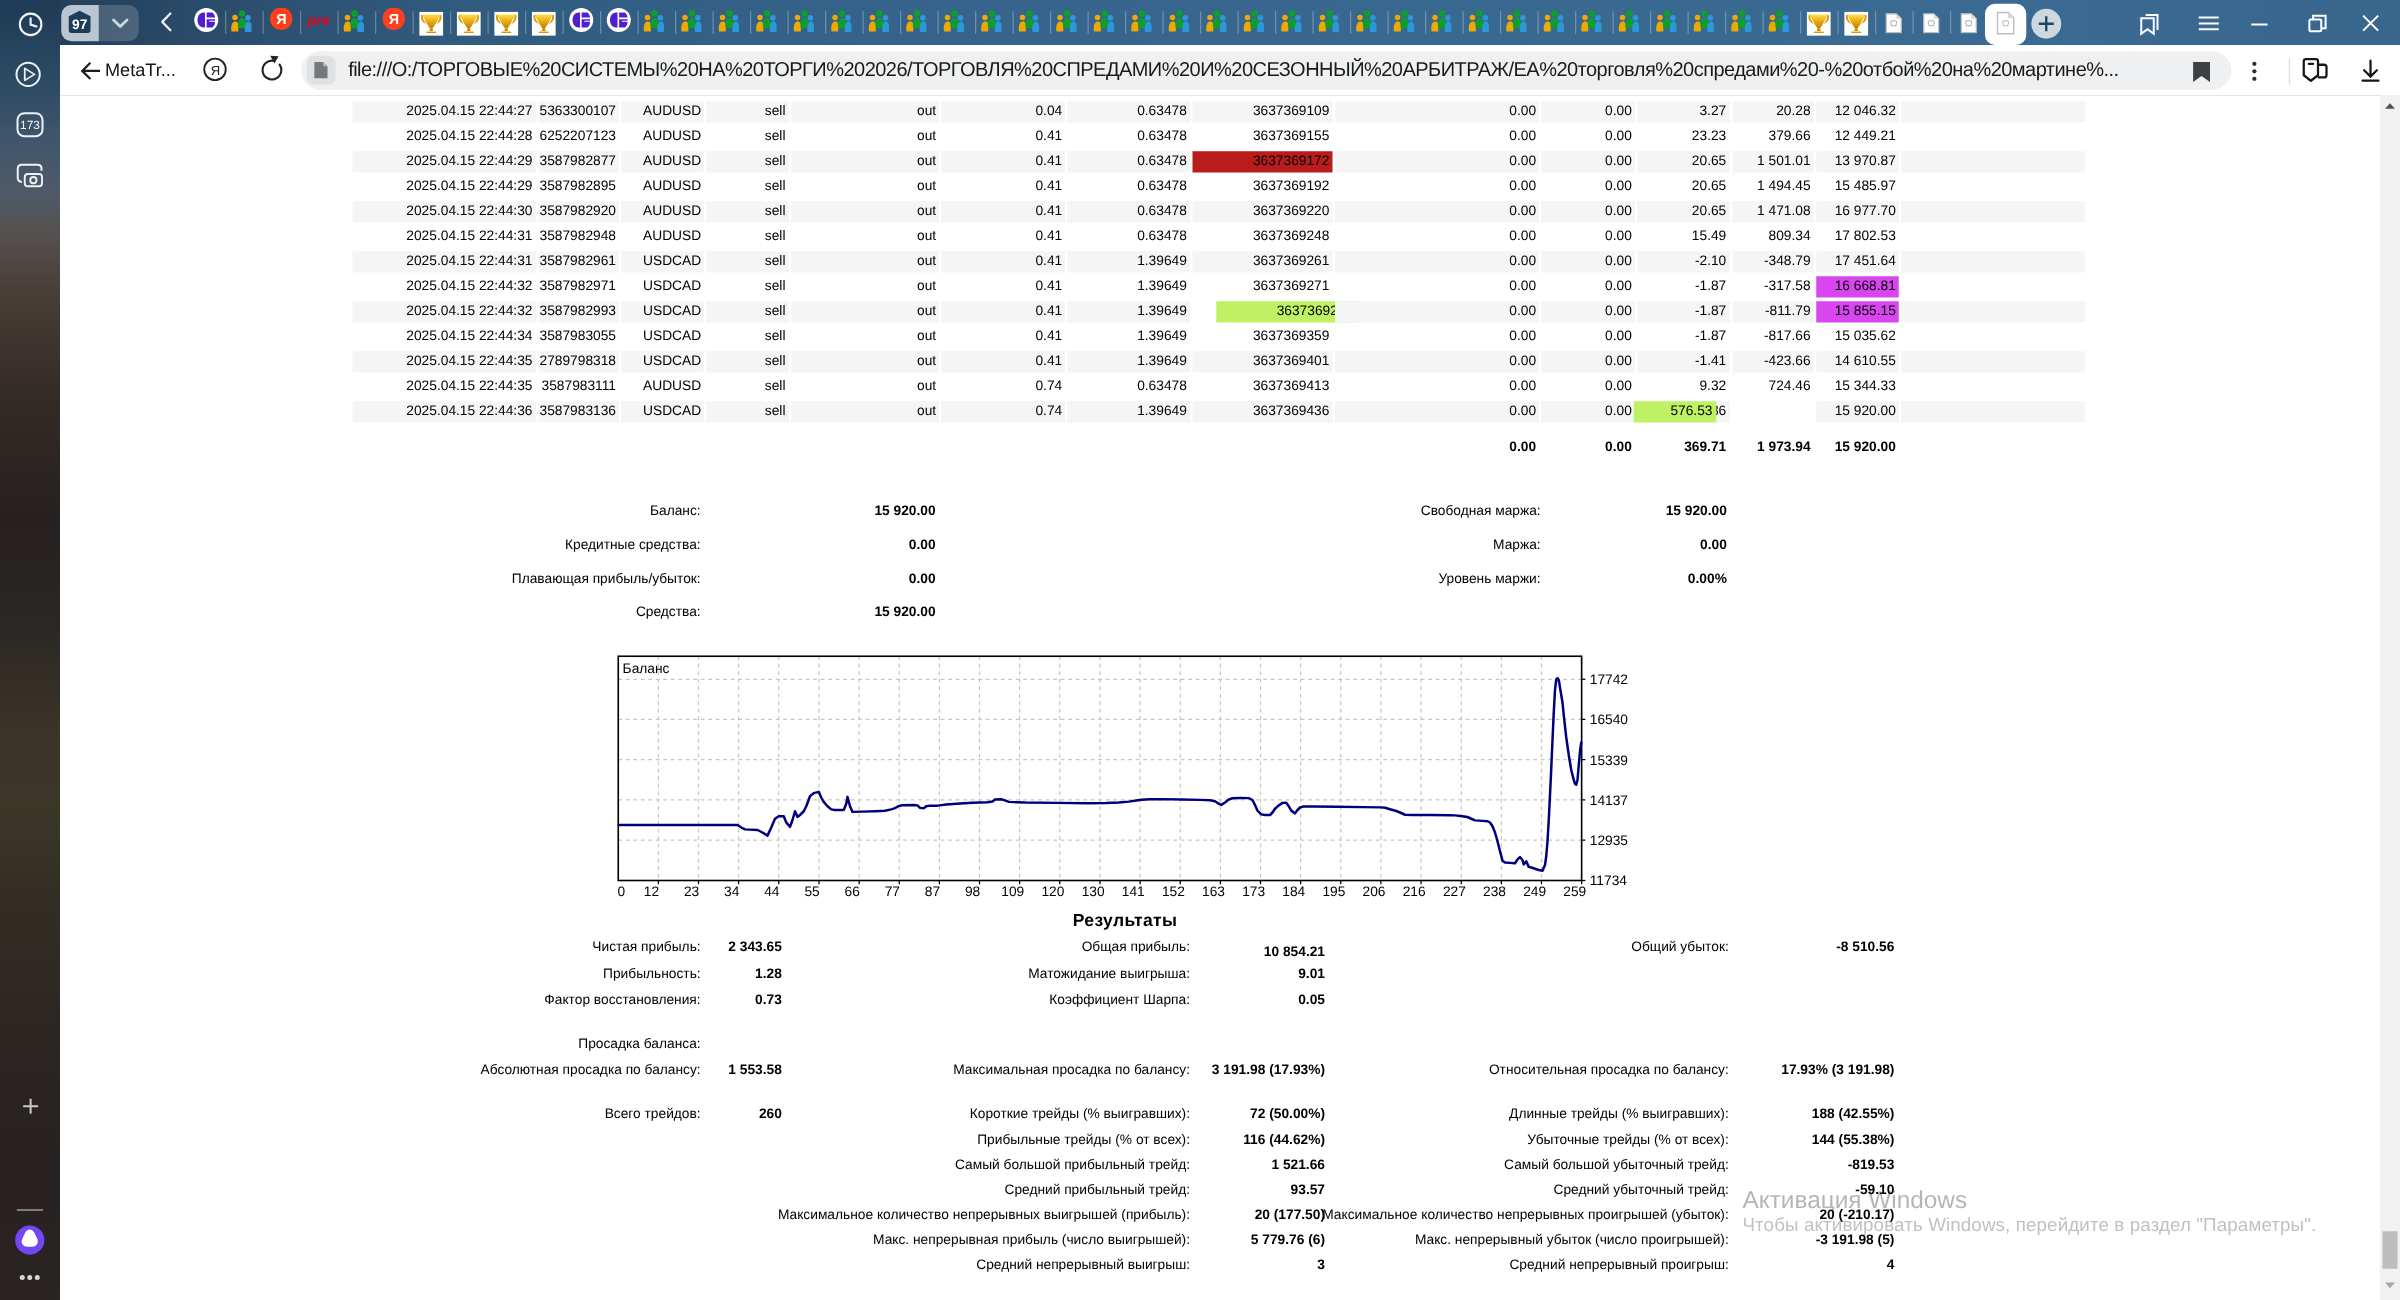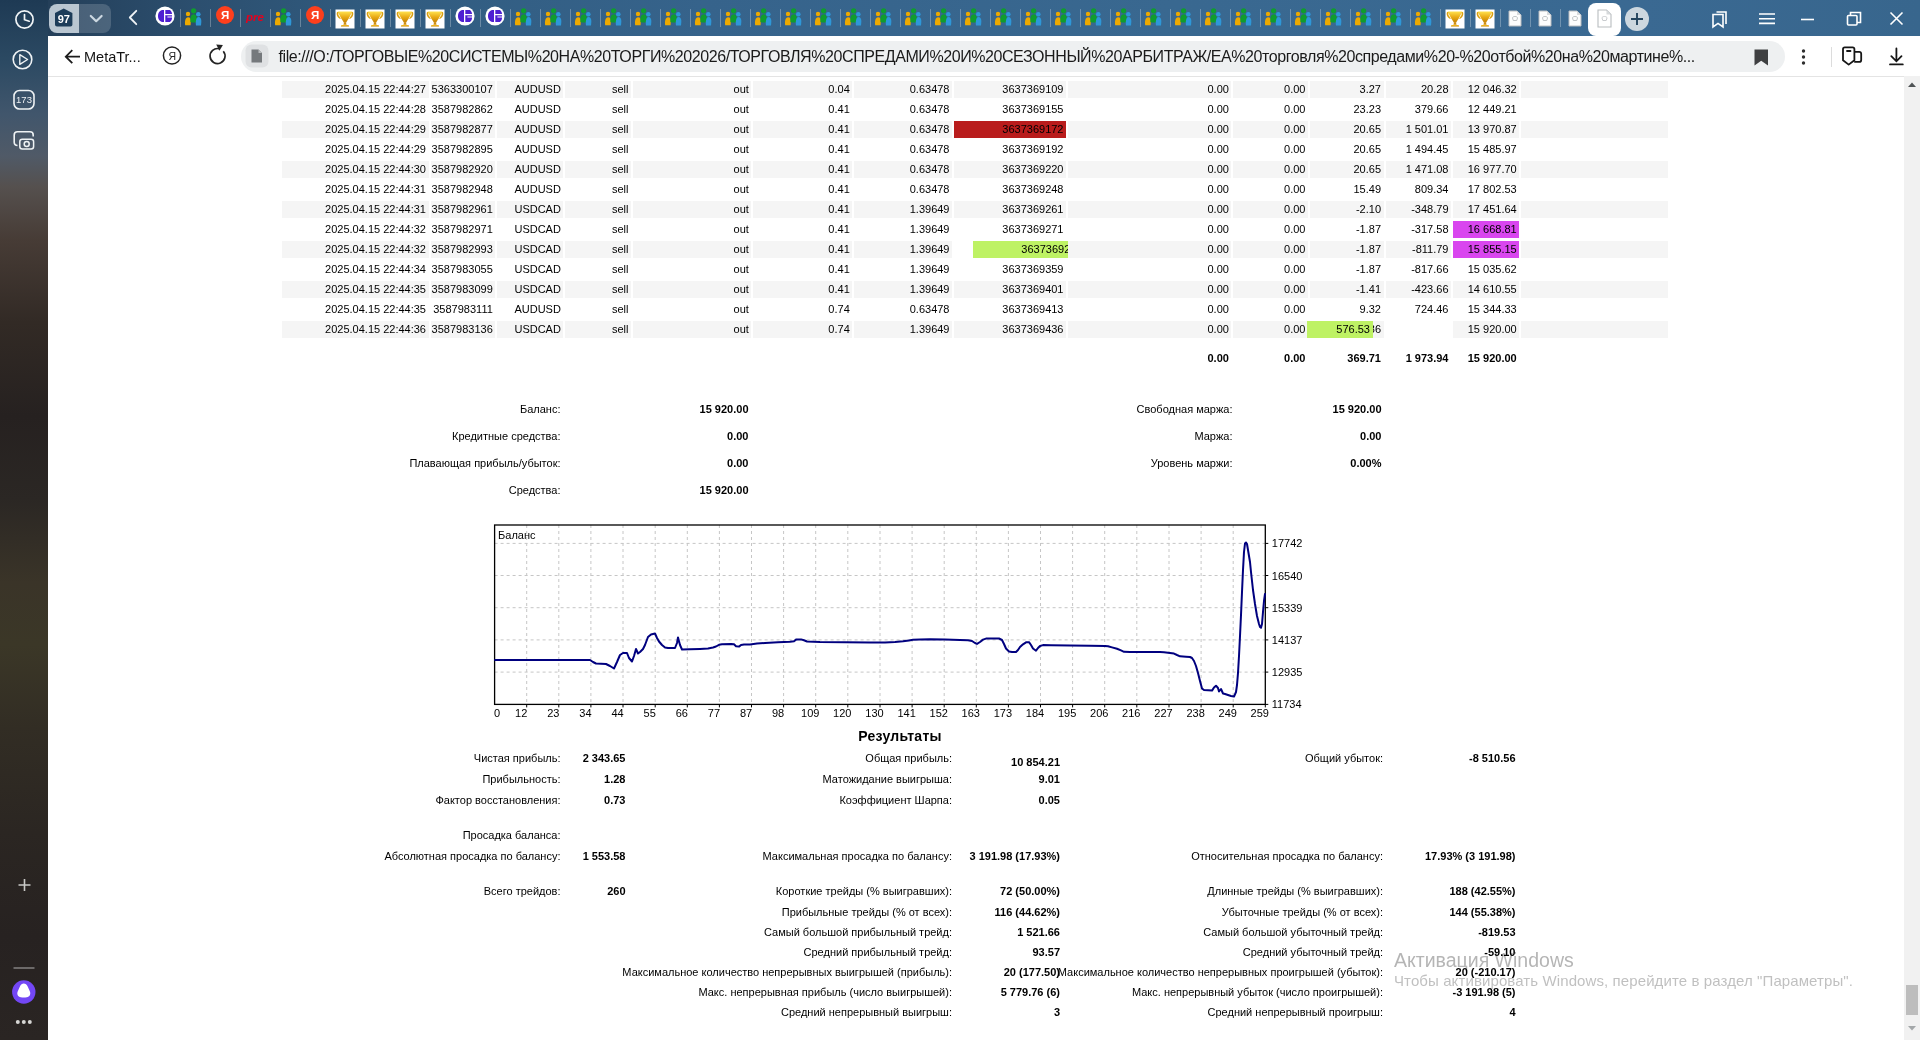--- a/index.html
+++ b/index.html
@@ -780,21 +780,21 @@
 <div class="tc" style="left:753.4px;top:81px;width:98.9px;height:17px;background:#f5f5f5">0.04</div>
 <div class="tc" style="left:854.3px;top:81px;width:97.7px;height:17px;background:#f5f5f5">0.63478</div>
 <div class="tc" style="left:954.0px;top:81px;width:112.0px;height:17px;background:#f5f5f5">3637369109</div>
 <div class="tc" style="left:1068.0px;top:81px;width:163.4px;height:17px;background:#f5f5f5">0.00</div>
 <div class="tc" style="left:1233.4px;top:81px;width:74.6px;height:17px;background:#f5f5f5">0.00</div>
 <div class="tc" style="left:1310.0px;top:81px;width:73.5px;height:17px;background:#f5f5f5">3.27</div>
 <div class="tc" style="left:1385.5px;top:81px;width:65.5px;height:17px;background:#f5f5f5">20.28</div>
 <div class="tc" style="left:1453.0px;top:81px;width:66.2px;height:17px;background:#f5f5f5">12 046.32</div>
 <div class="tc" style="left:1521.2px;top:81px;width:146.8px;height:17px;background:#f5f5f5"></div>
 <div class="tc" style="left:282.0px;top:101px;width:146.5px;height:17px;background:#ffffff">2025.04.15 22:44:28</div>
-<div class="tc" style="left:430.5px;top:101px;width:64.8px;height:17px;background:#ffffff">3587982862</div>
+<div class="tc" style="left:430.5px;top:101px;width:64.8px;height:17px;background:#ffffff">6252207123</div>
 <div class="tc" style="left:497.3px;top:101px;width:66.1px;height:17px;background:#ffffff">AUDUSD</div>
 <div class="tc" style="left:565.4px;top:101px;width:65.5px;height:17px;background:#ffffff">sell</div>
 <div class="tc" style="left:632.9px;top:101px;width:118.5px;height:17px;background:#ffffff">out</div>
 <div class="tc" style="left:753.4px;top:101px;width:98.9px;height:17px;background:#ffffff">0.41</div>
 <div class="tc" style="left:854.3px;top:101px;width:97.7px;height:17px;background:#ffffff">0.63478</div>
 <div class="tc" style="left:954.0px;top:101px;width:112.0px;height:17px;background:#ffffff">3637369155</div>
 <div class="tc" style="left:1068.0px;top:101px;width:163.4px;height:17px;background:#ffffff">0.00</div>
 <div class="tc" style="left:1233.4px;top:101px;width:74.6px;height:17px;background:#ffffff">0.00</div>
 <div class="tc" style="left:1310.0px;top:101px;width:73.5px;height:17px;background:#ffffff">23.23</div>
 <div class="tc" style="left:1385.5px;top:101px;width:65.5px;height:17px;background:#ffffff">379.66</div>
@@ -906,21 +906,21 @@
 <div class="tc" style="left:753.4px;top:261px;width:98.9px;height:17px;background:#ffffff">0.41</div>
 <div class="tc" style="left:854.3px;top:261px;width:97.7px;height:17px;background:#ffffff">1.39649</div>
 <div class="tc" style="left:954.0px;top:261px;width:112.0px;height:17px;background:#ffffff">3637369359</div>
 <div class="tc" style="left:1068.0px;top:261px;width:163.4px;height:17px;background:#ffffff">0.00</div>
 <div class="tc" style="left:1233.4px;top:261px;width:74.6px;height:17px;background:#ffffff">0.00</div>
 <div class="tc" style="left:1310.0px;top:261px;width:73.5px;height:17px;background:#ffffff">-1.87</div>
 <div class="tc" style="left:1385.5px;top:261px;width:65.5px;height:17px;background:#ffffff">-817.66</div>
 <div class="tc" style="left:1453.0px;top:261px;width:66.2px;height:17px;background:#ffffff">15 035.62</div>
 <div class="tc" style="left:1521.2px;top:261px;width:146.8px;height:17px;background:#ffffff"></div>
 <div class="tc" style="left:282.0px;top:281px;width:146.5px;height:17px;background:#f5f5f5">2025.04.15 22:44:35</div>
-<div class="tc" style="left:430.5px;top:281px;width:64.8px;height:17px;background:#f5f5f5">3587983099</div>
+<div class="tc" style="left:430.5px;top:281px;width:64.8px;height:17px;background:#f5f5f5">2789798318</div>
 <div class="tc" style="left:497.3px;top:281px;width:66.1px;height:17px;background:#f5f5f5">USDCAD</div>
 <div class="tc" style="left:565.4px;top:281px;width:65.5px;height:17px;background:#f5f5f5">sell</div>
 <div class="tc" style="left:632.9px;top:281px;width:118.5px;height:17px;background:#f5f5f5">out</div>
 <div class="tc" style="left:753.4px;top:281px;width:98.9px;height:17px;background:#f5f5f5">0.41</div>
 <div class="tc" style="left:854.3px;top:281px;width:97.7px;height:17px;background:#f5f5f5">1.39649</div>
 <div class="tc" style="left:954.0px;top:281px;width:112.0px;height:17px;background:#f5f5f5">3637369401</div>
 <div class="tc" style="left:1068.0px;top:281px;width:163.4px;height:17px;background:#f5f5f5">0.00</div>
 <div class="tc" style="left:1233.4px;top:281px;width:74.6px;height:17px;background:#f5f5f5">0.00</div>
 <div class="tc" style="left:1310.0px;top:281px;width:73.5px;height:17px;background:#f5f5f5">-1.41</div>
 <div class="tc" style="left:1385.5px;top:281px;width:65.5px;height:17px;background:#f5f5f5">-423.66</div>

